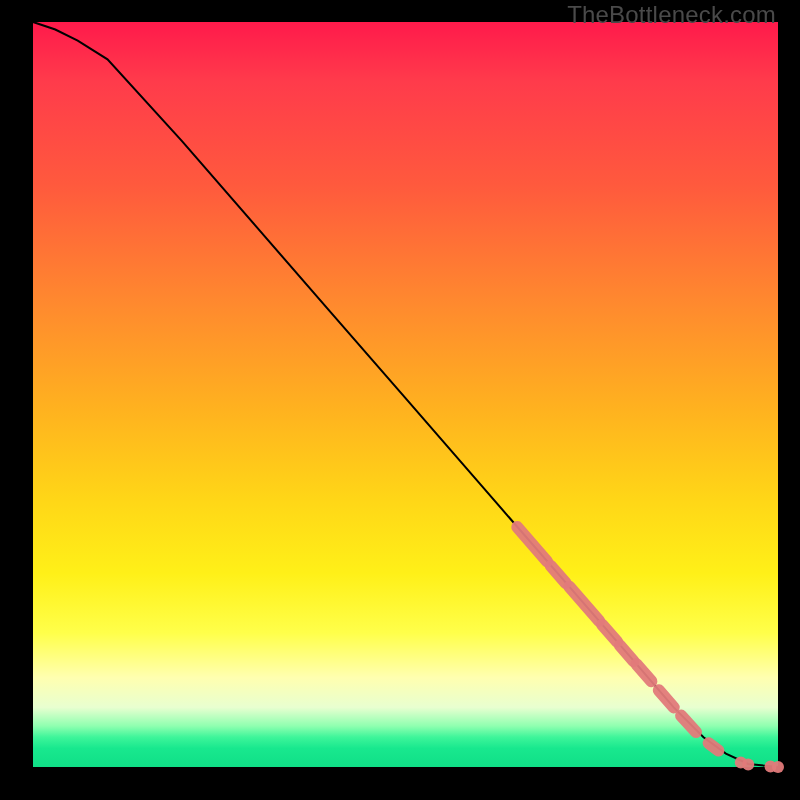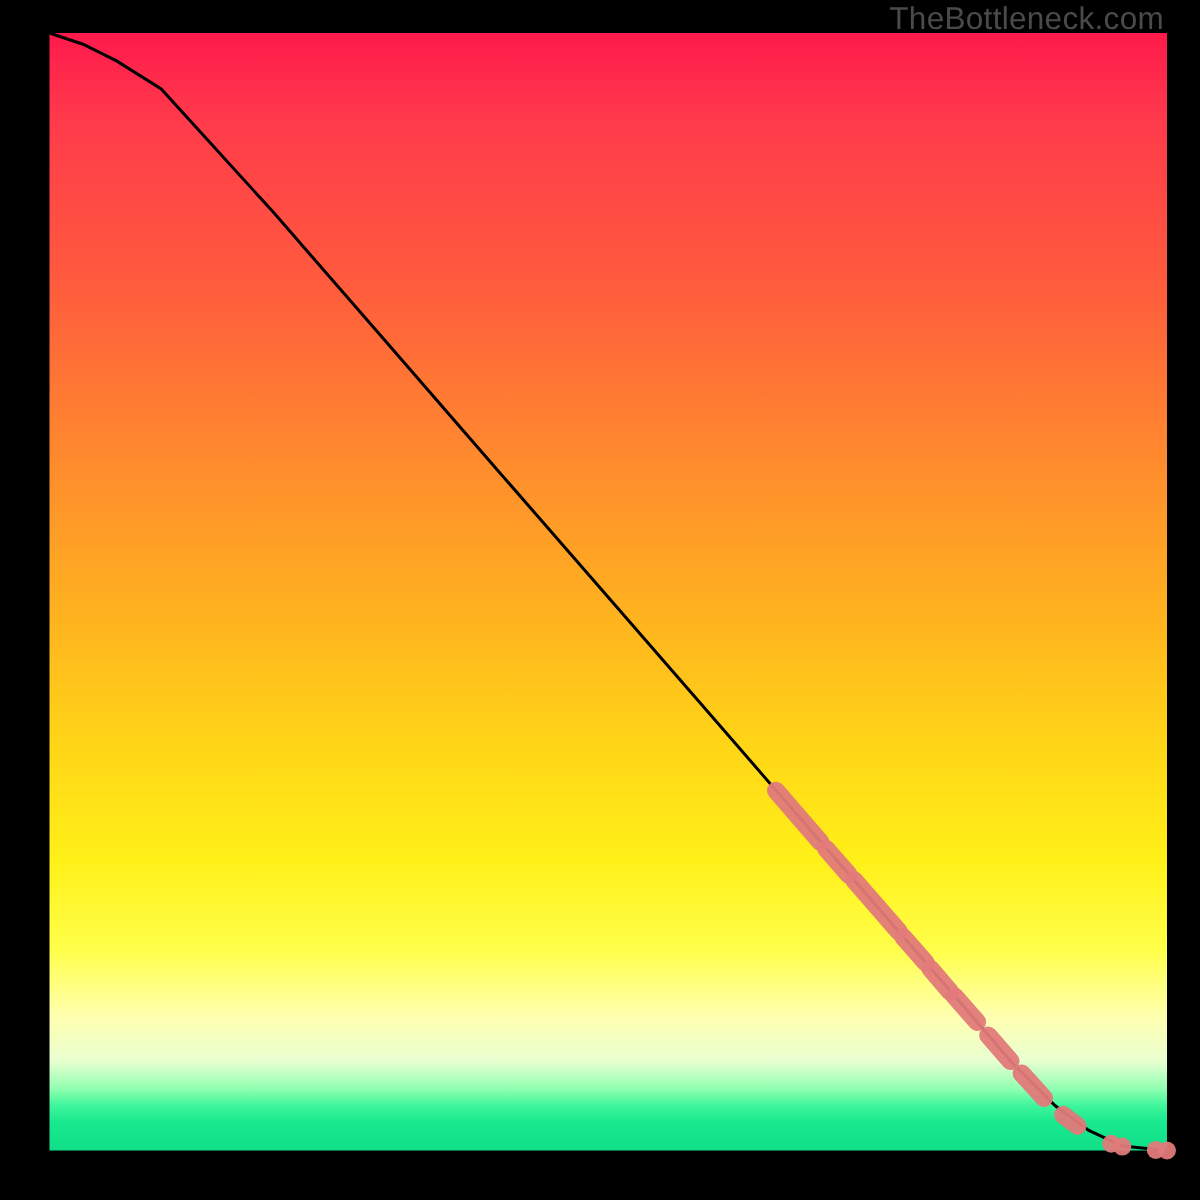--- a/index.html
+++ b/index.html
@@ -40,21 +40,21 @@
       #3ef59a 96%,
       #18e88e 97.5%,
       #10df87 100%
     );
   }
   .watermark {
     position: absolute;
     top: 1px;
     right: 24px;
     font-family: Arial, Helvetica, sans-serif;
-    font-size: 21px;
+    font-size: 24px;
     color: #4a4a4a;
     letter-spacing: 0.2px;
     user-select: none;
   }
   svg.overlay {
     position: absolute;
     left: 33px;
     top: 22px;
     width: 745px;
     height: 745px;

